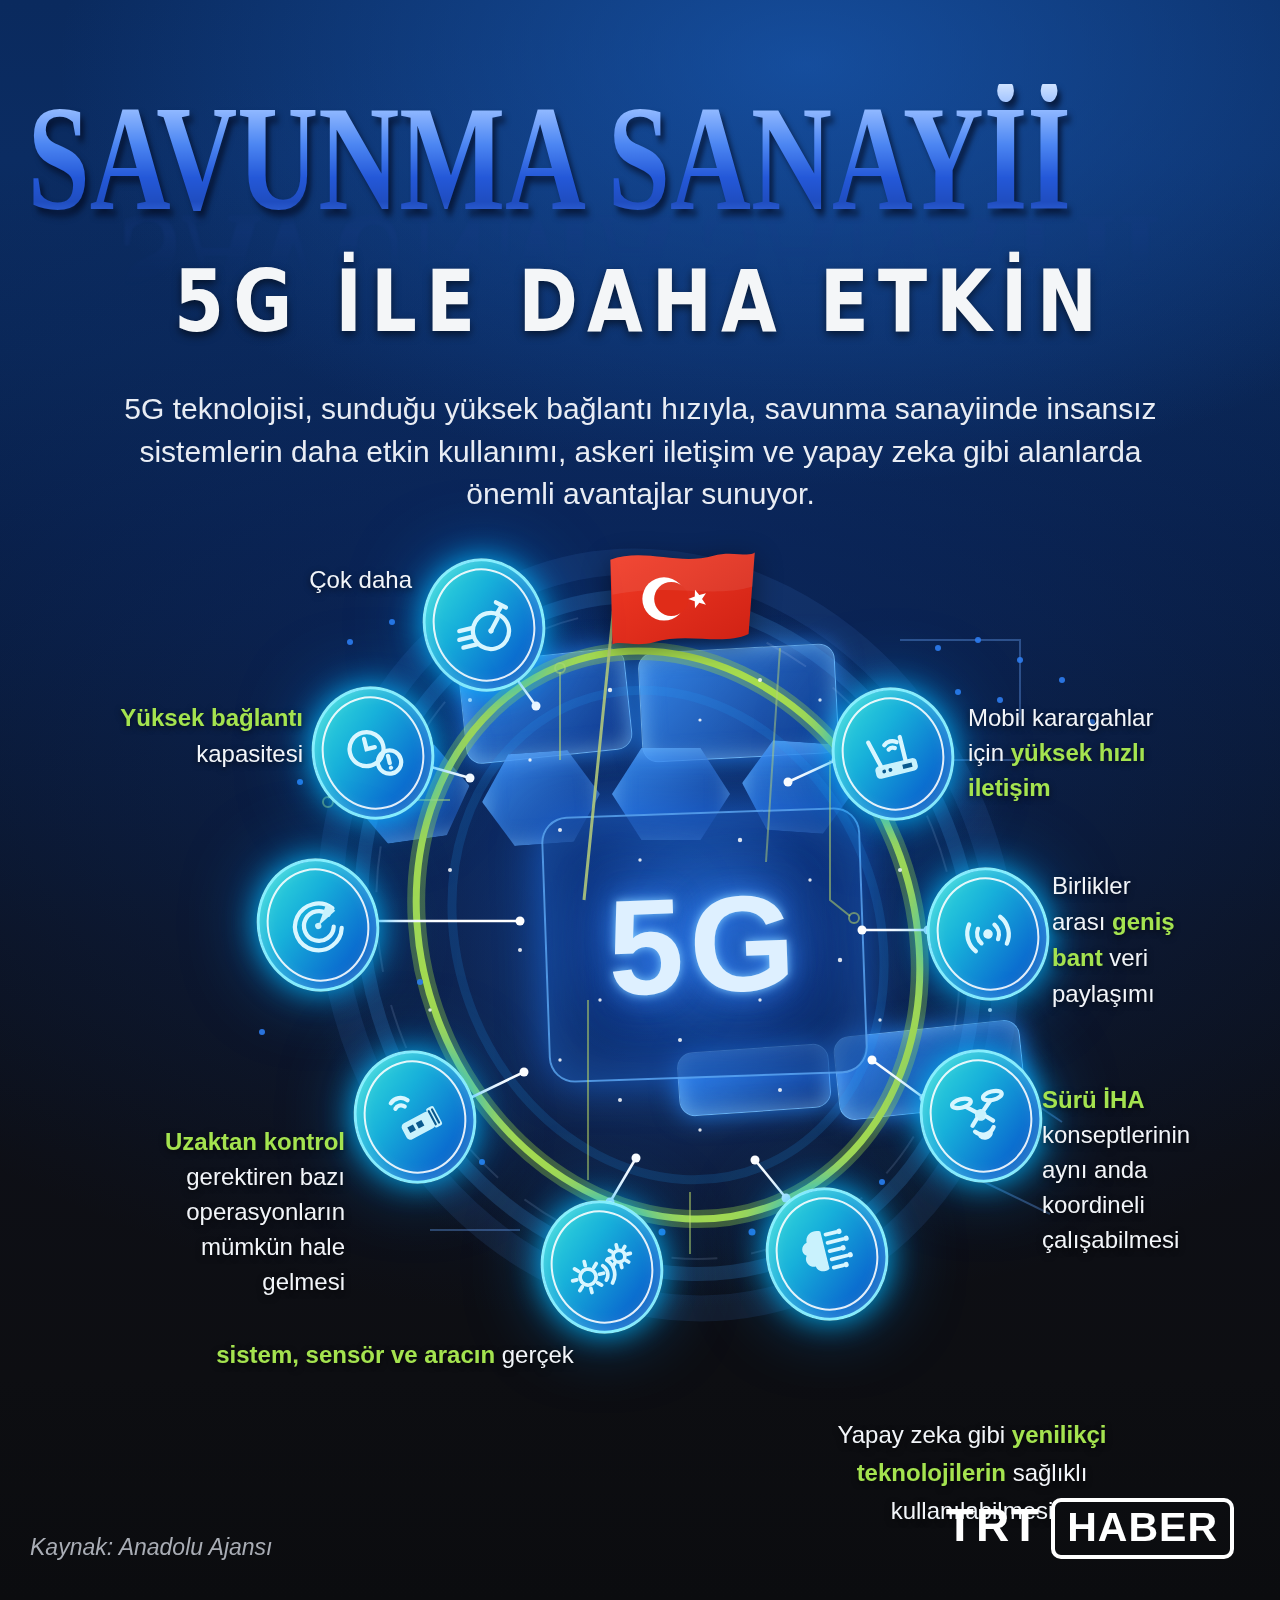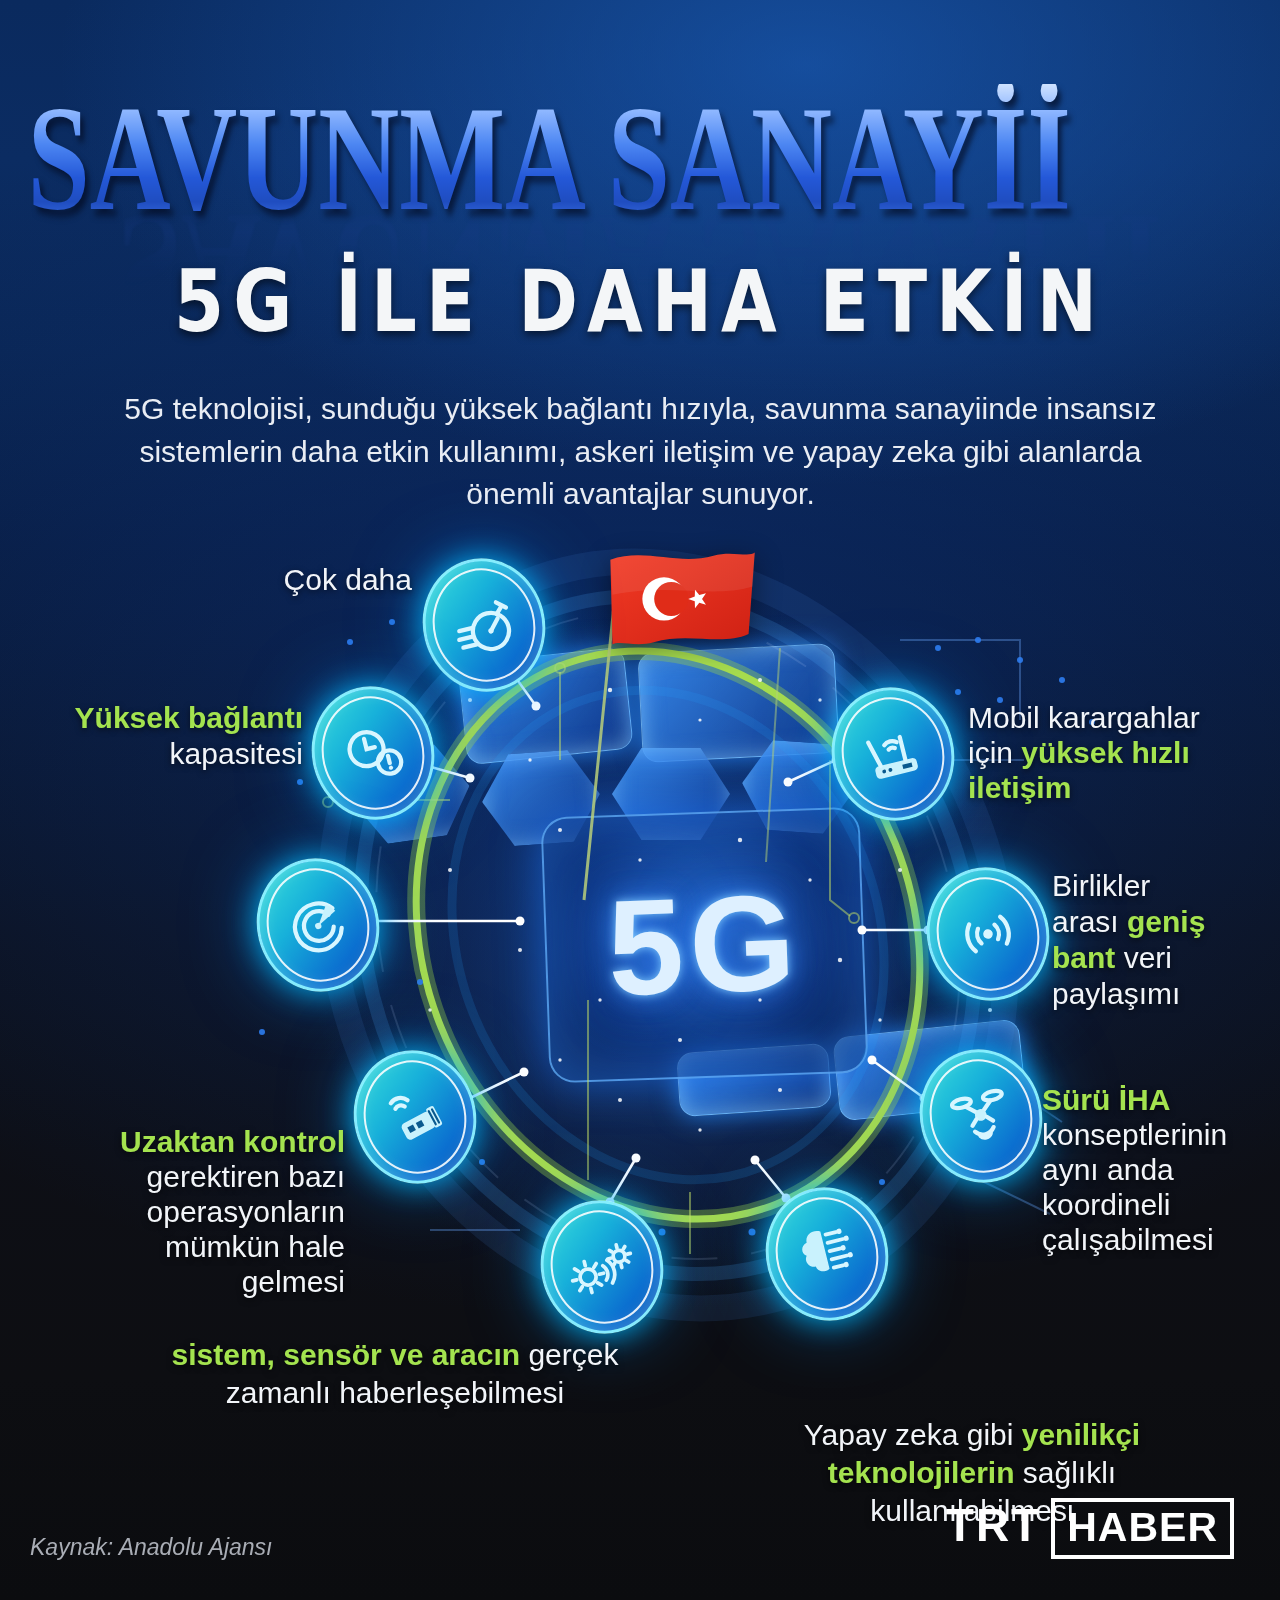--- a/index.html
+++ b/index.html
@@ -48,30 +48,30 @@
   svg.deco{position:absolute;left:0;top:0;z-index:4;}
   
   .node{position:absolute;width:116px;height:128px;border-radius:50%;z-index:6;transform:rotate(-14deg);
     background:linear-gradient(140deg,#3be3da 0%,#17b0da 38%,#0b6fd0 75%,#0a57b4 100%);
     border:3px solid rgba(140,240,255,.95);
     box-shadow:0 0 30px rgba(0,190,255,.85),0 0 70px rgba(0,140,255,.5), inset 0 0 18px rgba(255,255,255,.25);
     display:flex;align-items:center;justify-content:center;}
   .node::after{content:"";position:absolute;inset:7px;border:2.5px solid rgba(255,255,255,.88);border-radius:50%;}
   .node svg{width:68px;height:68px;}
   
-  .callout{position:absolute;z-index:6;color:#f2f5f9;font-size:30px;line-height:36px;font-weight:400;
+  .callout{position:absolute;z-index:6;color:#f2f5f9;font-size:24px;line-height:36px;font-weight:400;
     text-shadow:0 2px 6px rgba(0,0,0,.6);}
   .callout .cl-line{white-space:nowrap;}
   .callout .hl{color:#a4e34f;font-weight:700;}
   .ta-r{text-align:right;} .ta-c{text-align:center;line-height:38px;}
   
   .source{position:absolute;left:30px;top:1534px;z-index:6;font-size:23px;font-style:italic;color:#a9adb5;}
   .logo{position:absolute;top:1498px;right:46px;z-index:6;display:flex;gap:10px;}
   .logo-trt{font-size:46px;font-weight:700;color:#ffffff;letter-spacing:2px;}
-  .logo-haber{font-size:41px;font-weight:700;color:#ffffff;border:4px solid #ffffff;border-radius:0;padding:2px 12px 4px;letter-spacing:1px;}
+  .logo-haber{font-size:41px;font-weight:700;color:#ffffff;border:4px solid #ffffff;border-radius:10px;padding:2px 12px 4px;letter-spacing:1px;}
 </style>
 </head>
 <body>
 
 <div class="stage">
 
   <div class="title-wrap"><span class="title">SAVUNMA SANAYİİ</span></div>
   <div class="title-mirror-wrap"><span class="title-mirror">SAVUNMA SANAYİİ</span></div>
   <div class="subtitle">5G İLE DAHA ETKİN</div>
   <div class="intro">5G teknolojisi, sunduğu yüksek bağlantı hızıyla, savunma sanayiinde insansız sistemlerin daha etkin kullanımı, askeri iletişim ve yapay zeka gibi alanlarda önemli avantajlar sunuyor.</div>
@@ -326,21 +326,20 @@
   </div>
   <div class="callout ta-r" style="left:95px;top:1086px;width:250px;line-height:35px;margin-top:38px;">
     <div class="cl-line"><span class="hl">Uzaktan kontrol</span></div>
     <div class="cl-line"><span>gerektiren bazı</span></div>
     <div class="cl-line"><span>operasyonların</span></div>
     <div class="cl-line"><span>mümkün hale</span></div>
     <div class="cl-line"><span>gelmesi</span></div>
   </div>
   <div class="callout ta-c" style="left:118px;top:1336px;width:554px;">
     <div class="cl-line"><span class="hl">sistem, sensör ve aracın</span><span> gerçek</span></div>
-    <div class="cl-line"><span>zamanlı haberleşebilmesi</span></div>
   </div>
   <div class="callout" style="left:968px;top:700px;width:300px;line-height:35px;">
     <div class="cl-line"><span>Mobil karargahlar</span></div>
     <div class="cl-line"><span>için </span><span class="hl">yüksek hızlı</span></div>
     <div class="cl-line"><span class="hl">iletişim</span></div>
   </div>
   <div class="callout" style="left:1052px;top:868px;width:220px;line-height:36px;">
     <div class="cl-line"><span>Birlikler</span></div>
     <div class="cl-line"><span>arası </span><span class="hl">geniş</span></div>
     <div class="cl-line"><span class="hl">bant</span><span> veri</span></div>

